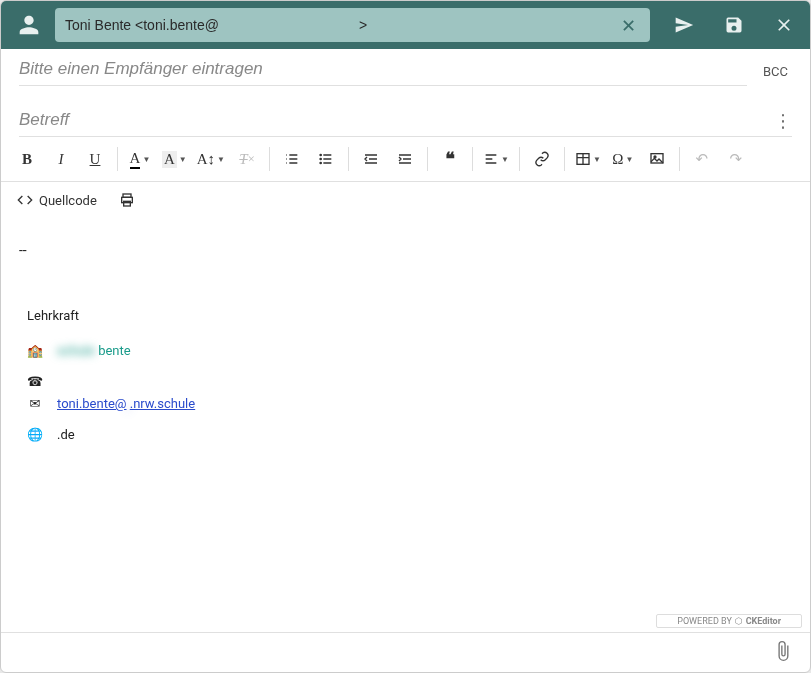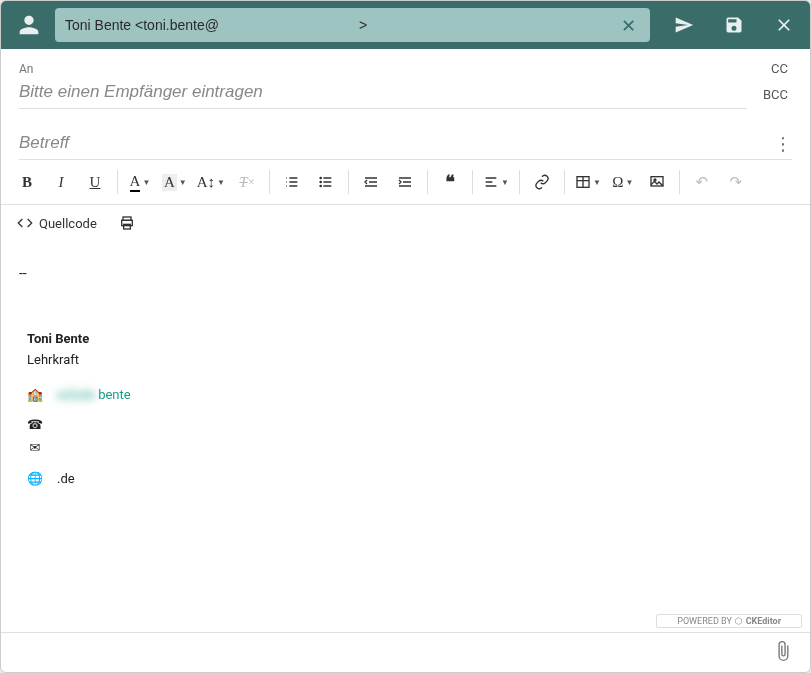--- a/index.html
+++ b/index.html
@@ -82,24 +82,20 @@
     </div>
     <div class="hdr-btn">
       <svg viewBox="0 0 24 24">
           <path d="M19 6.4 17.6 5 12 10.6 6.4 5 5 6.4 10.6 12 5 17.6 6.4 19 12 13.4 17.6 19 19 17.6 13.4 12z"></path>
         </svg>
     </div>
   </div>
 
   <div class="recip">
     <div class="recip-row">
-      <span class="recip-label">An</span>
-      <span class="recip-right">CC</span>
-    </div>
-    <div class="recip-row">
       <input class="to-input" type="text" placeholder="Bitte einen Empfänger eintragen" style="">
       <span class="recip-right" style="margin-left:12px">BCC</span>
     </div>
     <div class="subject-row">
       <input class="subject-input" type="text" placeholder="Betreff" style="">
       <span class="kebab">⋮</span>
     </div>
   </div>
 
   <div>
@@ -195,32 +191,32 @@
             <rect x="4" y="8" width="16" height="8"></rect>
             <rect x="7" y="14" width="10" height="7"></rect>
           </svg>
         </span>
     </div>
   </div>
 
   <div class="editor">
     <div>--</div>
     <div class="sig">
-      <div style="margin-top:14px"><b>Toni Bente</b></div>
       <div>Lehrkraft</div>
       <div class="line" style="margin-top:14px">
         <span class="ic">🏫</span>
         <span><span class="school blur">         schule </span><span class="school">bente</span> <span class="red blur">                  </span></span>
       </div>
       <div class="line" style="margin-top:10px">
         <span class="ic">☎</span>
         <span class="blur">                 </span>
       </div>
       <div class="line">
         <span class="ic">✉</span>
+        <a href="#"><span>toni.bente@</span><span class="blur">                    </span><span>.nrw.schule</span></a>
       </div>
       <div class="line" style="margin-top:10px">
         <span class="ic">🌐</span>
         <span><span class="blur">                  </span><span>.de</span></span>
       </div>
     </div>
     <div class="powered">
       <span>POWERED BY</span>
       <span>⬡</span>
       <b>CKEditor</b>

